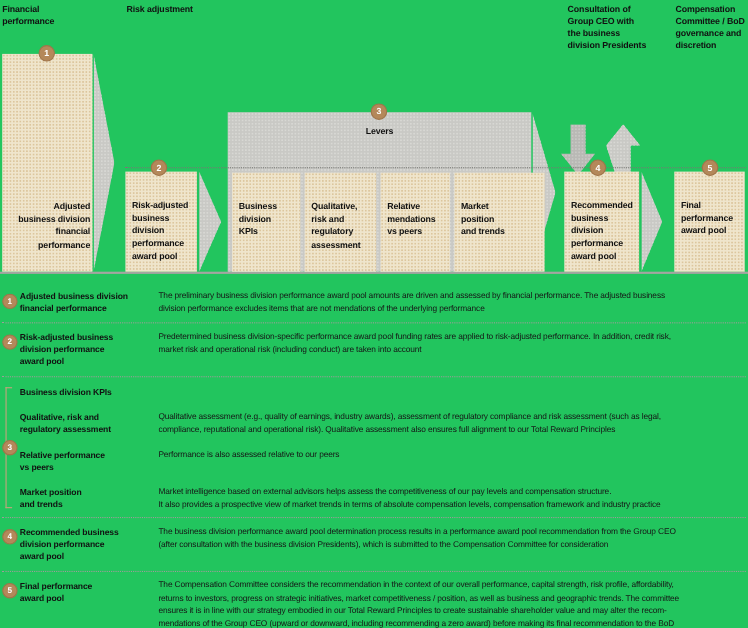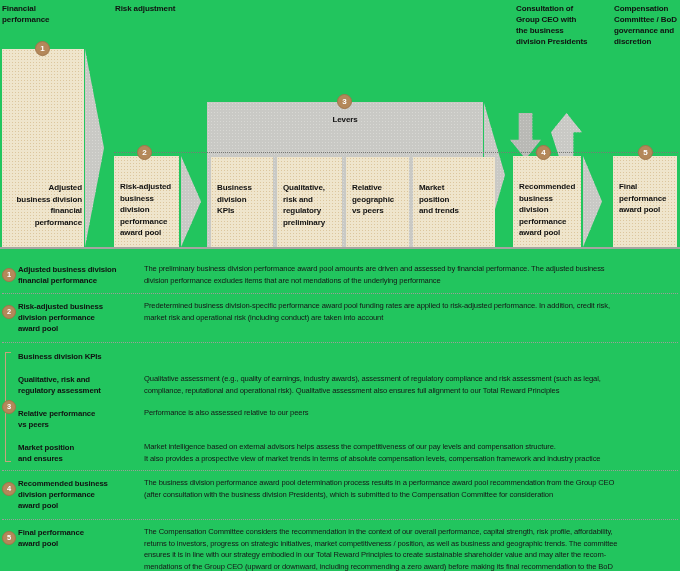--- a/index.html
+++ b/index.html
@@ -133,25 +133,25 @@
 
     <div class="box tan" style="left:211px;top:157px;width:62px;height:90px;">
       <div class="lbl">Business
 division
 KPIs</div>
     </div>
     <div class="box tan" style="left:277px;top:157px;width:65px;height:90px;">
       <div class="lbl">Qualitative,
 risk and
 regulatory
-preliminary</div>
+assessment</div>
     </div>
     <div class="box tan" style="left:346px;top:157px;width:63px;height:90px;">
       <div class="lbl">Relative
-geographic
+mendations
 vs peers</div>
     </div>
     <div class="box tan" style="left:413px;top:157px;width:64px;height:90px;padding-left:18px;">
       <div class="lbl">Market
 position
 and trends</div>
     </div>
 
     <div class="arr gray" style="left:484px;top:103px;width:21px;height:144px;"></div>
 
@@ -214,21 +214,21 @@
           <div class="desc">Qualitative assessment (e.g., quality of earnings, industry awards), assessment of regulatory compliance and risk assessment (such as legal,
 compliance, reputational and operational risk). Qualitative assessment also ensures full alignment to our Total Reward Principles</div>
         </div>
         <div class="grp-item">
           <div class="term">Relative performance
 vs peers</div>
           <div class="desc">Performance is also assessed relative to our peers</div>
         </div>
         <div class="grp-item">
           <div class="term">Market position
-and ensures</div>
+and trends</div>
           <div class="desc">Market intelligence based on external advisors helps assess the competitiveness of our pay levels and compensation structure.
 It also provides a prospective view of market trends in terms of absolute compensation levels, compensation framework and industry practice</div>
         </div>
       </div>
     </div>
 
     <div class="lrow row4 sep">
       <div><span class="lbadge" style="display:inline-block;">4</span></div>
       <div class="term">Recommended business
 division performance

